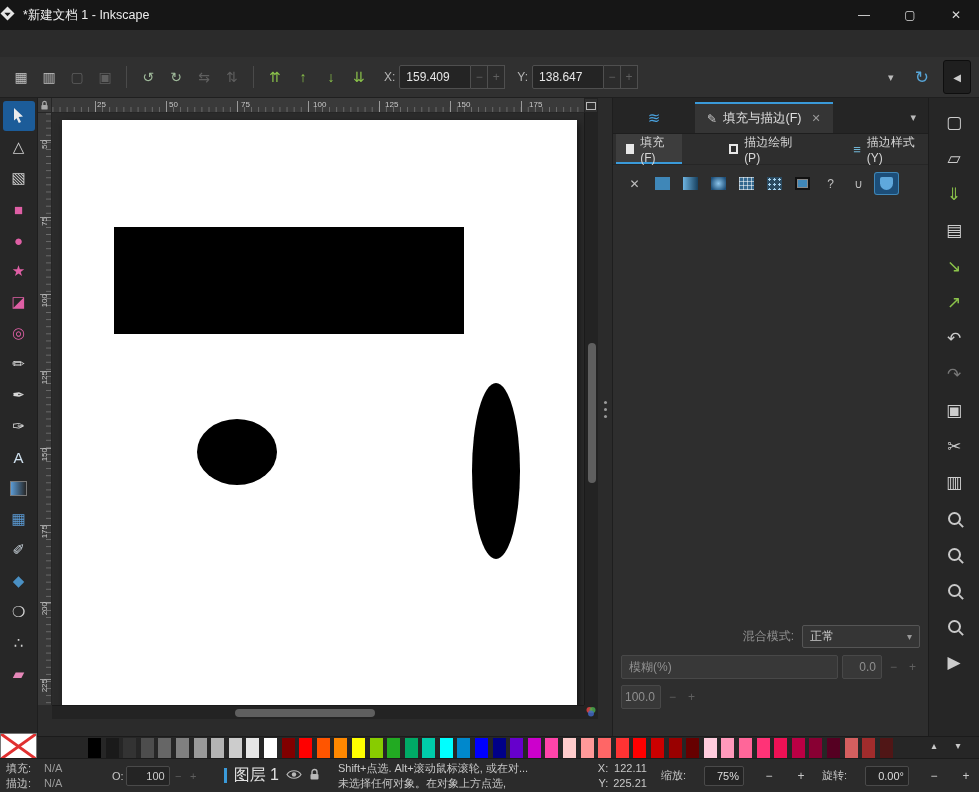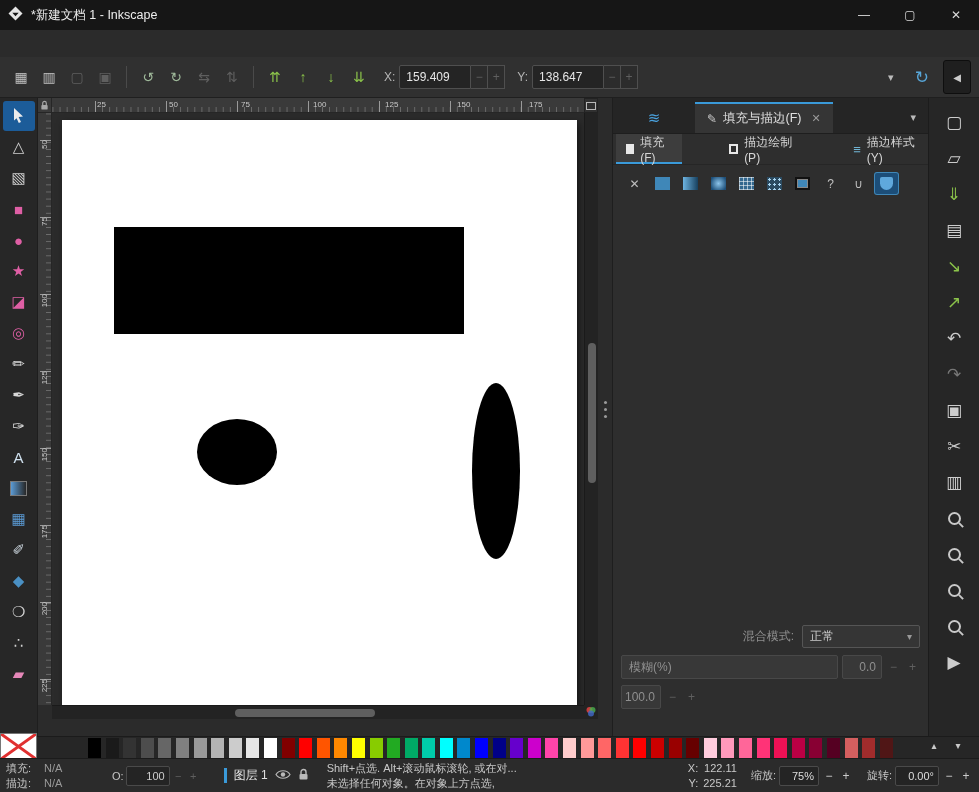--- a/index.html
+++ b/index.html
@@ -1,19 +1,19 @@
 <!DOCTYPE html>
 <html><head>
 <meta charset="utf-8">
 <style>
   html,body{margin:0;padding:0;background:#111;}
   #app{position:relative;width:979px;height:792px;background:#2b2b2b;overflow:hidden;
        font-family:"Liberation Sans","DejaVu Sans",sans-serif;color:#ddd;font-size:12px;cursor:default;}
   
-  .titlebar{position:absolute;top:0;left:0;right:0;height:30px;background:#161616;display:flex;align-items:center;padding-left:8px;}
+  .titlebar{position:absolute;top:0;left:0;right:0;height:30px;background:#161616;display:flex;align-items:center;}
   .titlebar .title{margin-left:8px;font-size:12.5px;color:#ededed;}
   .winbtns{margin-left:auto;display:flex;height:100%;}
   .winbtn{width:46px;display:flex;align-items:center;justify-content:center;color:#dcdcdc;font-size:12px;}
   
   .menubar{position:absolute;top:30px;left:0;right:0;height:27px;background:#2d2d2d;display:flex;align-items:stretch;padding-left:4px;border-bottom:1px solid #222;}
   .menu-item{display:flex;align-items:center;padding:0 11px;font-size:12.5px;color:#e2e2e2;}
   
   .cmdbar{position:absolute;top:57px;left:0;right:0;height:41px;background:#303030;border-bottom:1px solid #1f1f1f;display:flex;align-items:center;padding:0 8px;box-sizing:border-box;}
   #cb-buttons{display:flex;align-items:center;gap:2px;}
   .icon-btn{width:26px;height:26px;display:flex;align-items:center;justify-content:center;font-size:14px;border-radius:3px;}
@@ -108,24 +108,24 @@
   
   .statusbar{position:absolute;left:0;top:758px;width:979px;height:34px;background:#2b2b2b;border-top:1px solid #1b1b1b;display:flex;align-items:center;font-size:11px;padding:0 6px;box-sizing:border-box;}
   .fs-block{display:grid;grid-template-columns:32px 42px;column-gap:6px;line-height:1.3;}
   .fs-label{color:#c5c5c5;}
   .fs-value{color:#9a9a9a;}
   .o-group{display:flex;align-items:center;gap:2px;margin-left:26px;}
   .o-entry{width:44px;height:20px;background:#242424;border:1px solid #4a4a4a;border-radius:2px;color:#cccccc;display:flex;align-items:center;justify-content:flex-end;padding:0 4px;box-sizing:border-box;}
   .sb-btn{width:13px;text-align:center;}
   .layer-group{display:flex;align-items:center;gap:7px;margin-left:24px;}
   .caret{width:3px;height:15px;background:#3a9ad9;}
-  .layer-label{color:#e0e0e0;font-size:12px;}
+  .layer-label{color:#e0e0e0;font-size:16px;}
   .message{margin-left:18px;width:228px;color:#c9c9c9;line-height:1.35;white-space:nowrap;overflow:hidden;}
   .xy{margin-left:auto;display:grid;grid-template-columns:auto auto;column-gap:5px;text-align:right;color:#c9c9c9;line-height:1.35;}
-  .zr-group{display:flex;align-items:center;gap:3px;margin-left:14px;}
+  .zr-group{display:flex;align-items:center;gap:18px;margin-left:14px;}
   .zr-label{color:#c5c5c5;}
   .zr-box{height:20px;background:#242424;border:1px solid #4a4a4a;border-radius:2px;color:#dddddd;display:flex;align-items:center;justify-content:flex-end;padding:0 4px;box-sizing:border-box;}
   .zr-btn{width:14px;text-align:center;color:#c9c9c9;font-size:12px;}
 </style>
 </head>
 <body>
 
 <div id="app">
 
   <div class="titlebar">

